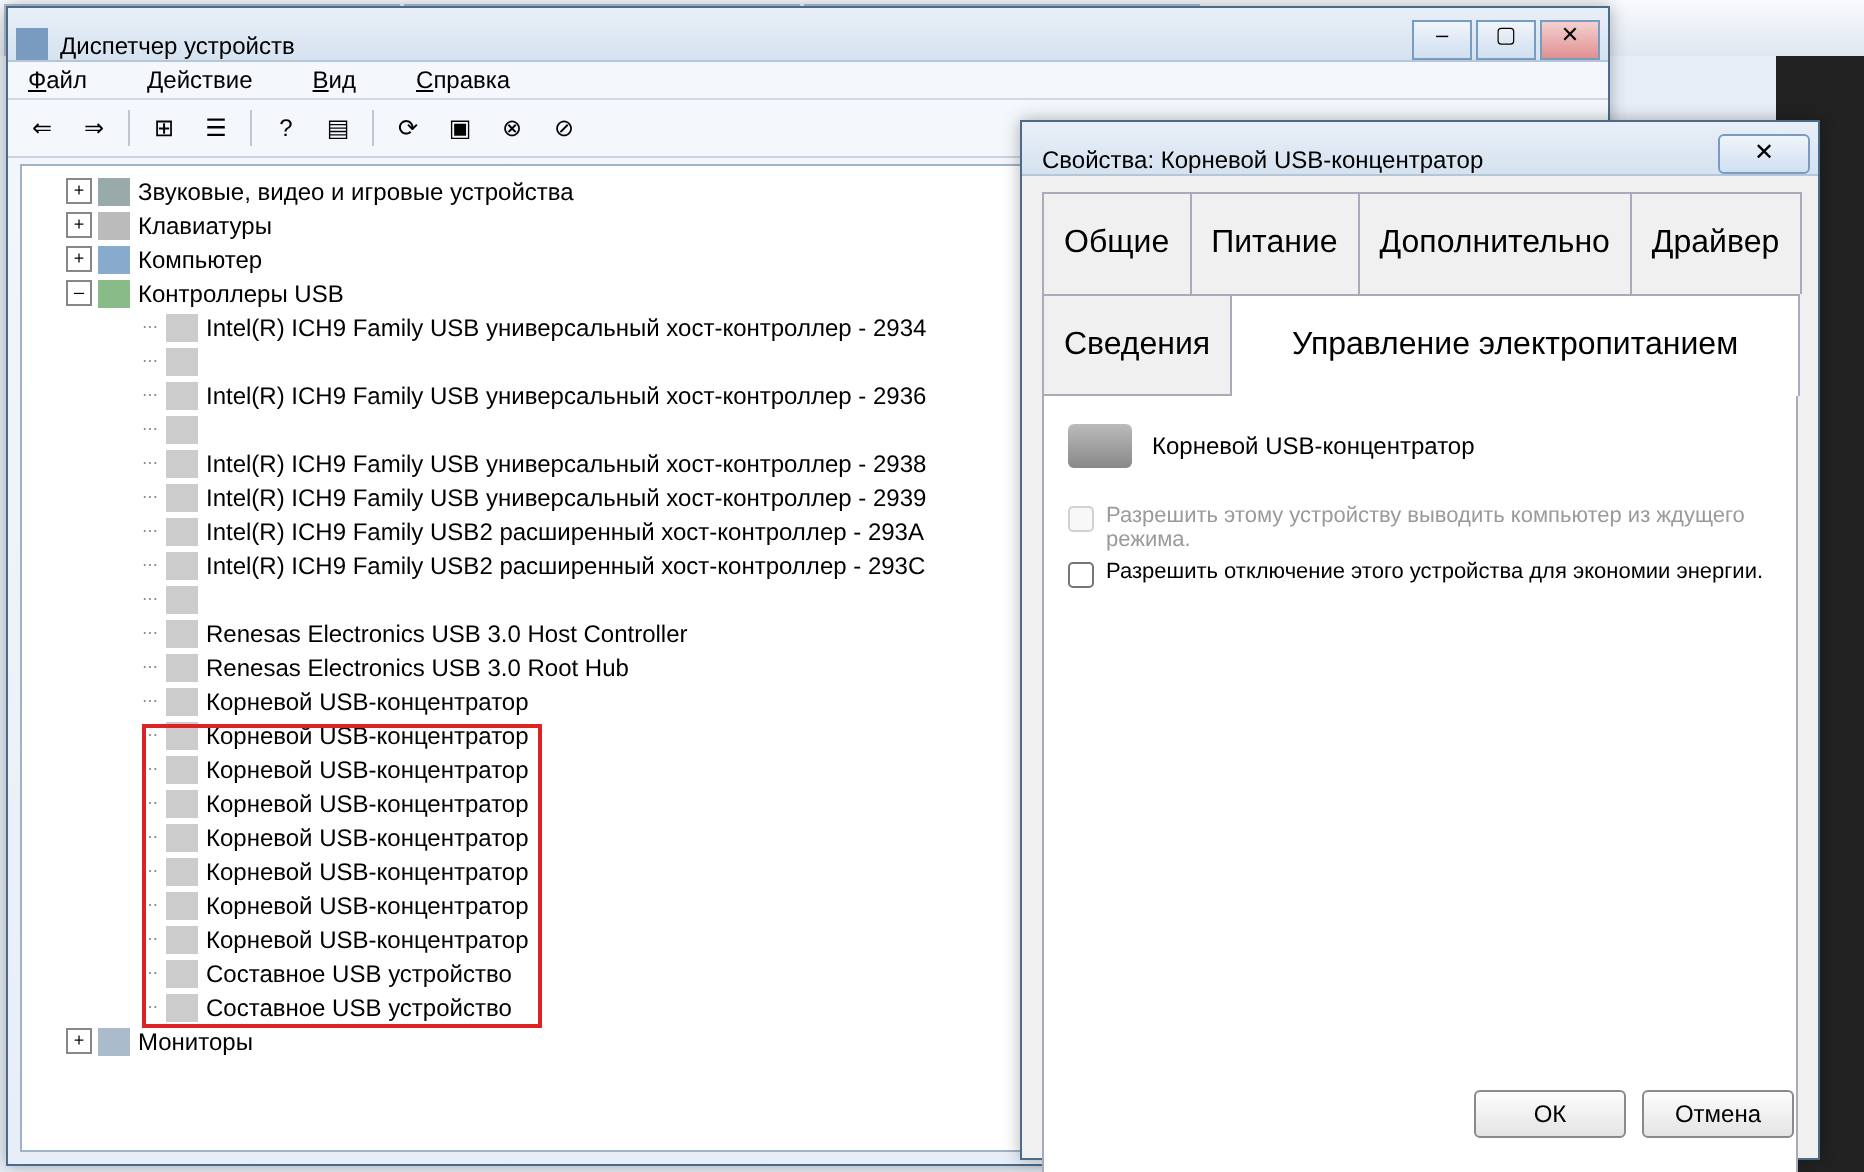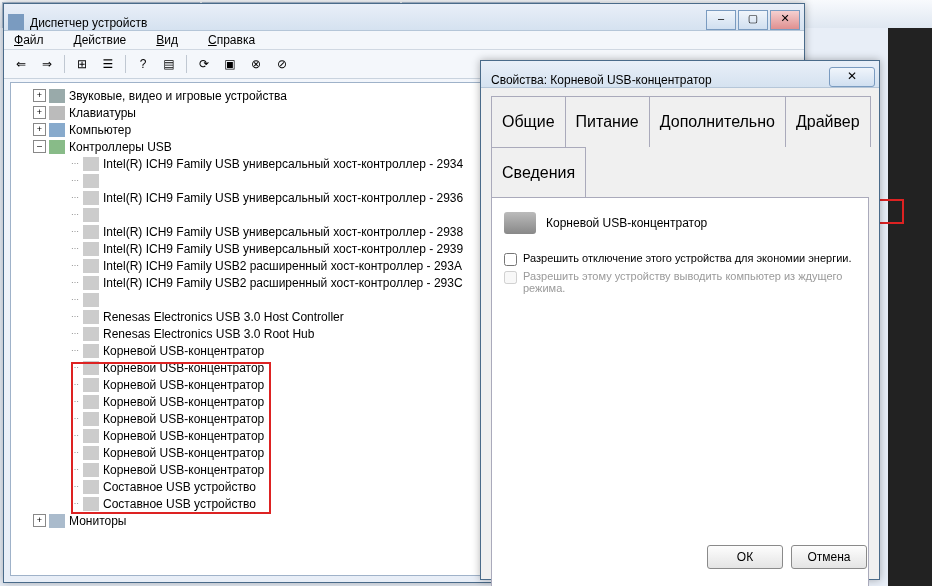--- a/index.html
+++ b/index.html
@@ -26,21 +26,21 @@
 .ico-kbd{background:#bbb}
 .ico-pc{background:#8ac}
 .ico-usb{background:#8b8}
 .ico-dev{background:#ccc}
 .ico-mon{background:#abc}
 .i1{padding-left:22px}
 .i2{padding-left:58px}
 .redbox{position:absolute;border:2px solid #d22;pointer-events:none}
 .rb1{left:71px;top:362px;width:196px;height:148px}
 .rb2{left:529px;top:199px;width:371px;height:21px}
-.props{left:480px;top:60px;width:398px;height:518px;background:#f0f0f0;z-index:10}
+.props{left:510px;top:60px;width:398px;height:518px;background:#f0f0f0;z-index:10}
 .props .titlebar{background:linear-gradient(#e9eff8,#d5e2f0)}
 .props .closebtn{width:44px;height:18px;border:1px solid #7a9bc0;border-radius:3px;background:linear-gradient(#f0f5fb,#d0dff0);text-align:center;line-height:16px;font-size:12px;cursor:default}
 .tabarea{padding:8px 10px 0 10px}
 .tabrow{display:flex}
 .tab{border:1px solid #aab;border-bottom:none;background:#f0f0f0;padding:16px 10px;font-size:16px;margin-right:-1px;position:relative;cursor:default}
 .tab.active{background:#fff;z-index:2}
 .tabpanel{border:1px solid #aab;background:#fff;height:410px;margin-top:-1px;padding:14px 12px;position:relative}
 .devhead{display:flex;align-items:center;gap:10px;margin-bottom:18px}
 .devhead .dicon{width:32px;height:22px;background:linear-gradient(#bbb,#888);border-radius:3px}
 .chk{display:flex;align-items:flex-start;gap:6px;font-size:11px;margin-bottom:4px}
@@ -239,34 +239,35 @@
   </div>
   <div class="tabarea">
     <div class="tabrow">
       <div class="tab">Общие</div>
       <div class="tab">Питание</div>
       <div class="tab">Дополнительно</div>
       <div class="tab">Драйвер</div>
     </div>
     <div class="tabrow">
       <div class="tab">Сведения</div>
+      <div class="tab active" style="flex:1;text-align:center">Управление электропитанием</div>
     </div>
     <div class="tabpanel">
       <div class="devhead">
         <div class="dicon"></div>
         <span>Корневой USB-концентратор</span>
       </div>
+      <label class="chk disabled">
+        <input type="checkbox" disabled="" style="">
+        <span>Разрешить этому устройству выводить компьютер из ждущего режима.</span>
+      </label>
       <label class="chk">
         <input type="checkbox" style="">
         <span>Разрешить отключение этого устройства для экономии энергии.</span>
       </label>
-      <label class="chk disabled">
-        <input type="checkbox" disabled="" style="">
-        <span>Разрешить этому устройству выводить компьютер из ждущего режима.</span>
-      </label>
     </div>
   </div>
   <div class="btnrow">
     <div class="btn">ОК</div>
     <div class="btn">Отмена</div>
   </div>
 </div>
 
 <div class="redbox rb1"></div>
 <div class="redbox rb2"></div>

